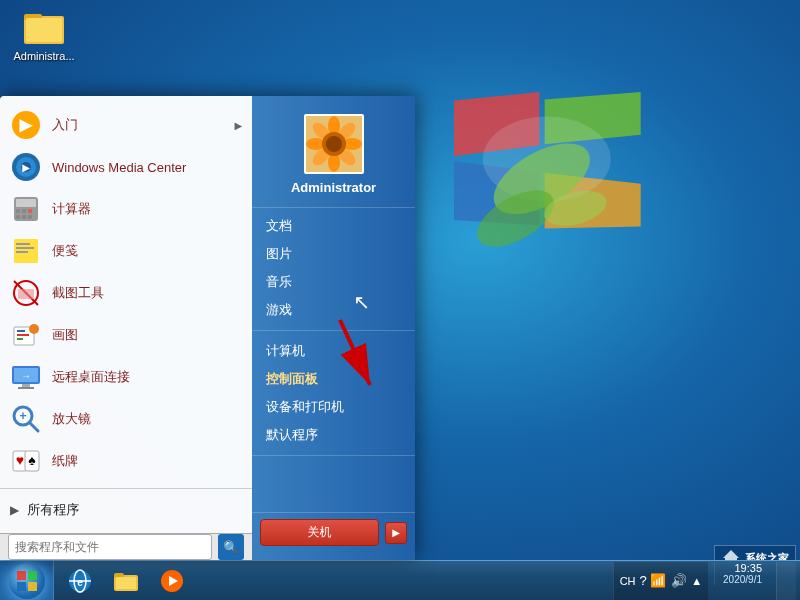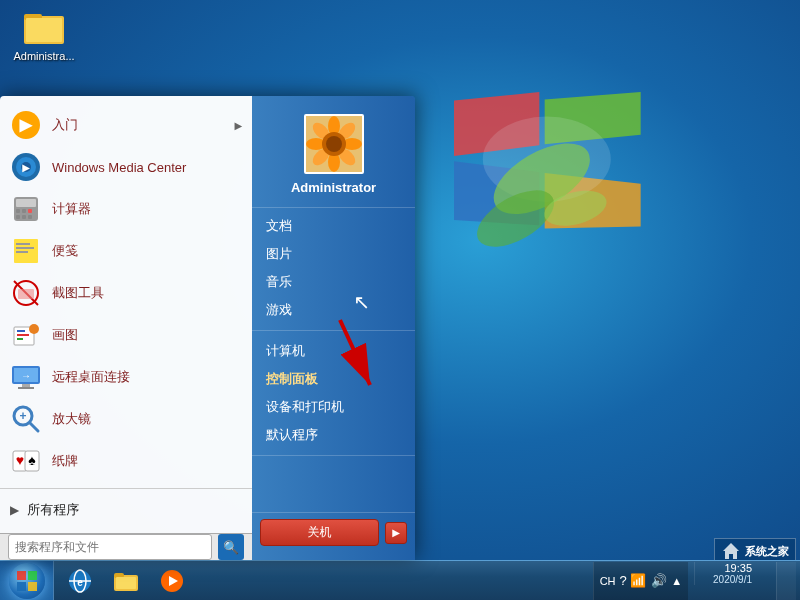--- a/index.html
+++ b/index.html
@@ -113,21 +113,21 @@
       align-items: center;
       gap: 4px;
       padding: 0 6px;
       height: 38px;
       background: rgba(0,0,0,0.2);
       border-left: 1px solid rgba(255,255,255,0.1);
     }
 
     .clock-area {
       text-align: right;
-      padding: 0 18px;
+      padding: 0 8px;
       border-left: 1px solid rgba(255,255,255,0.1);
     }
 
     .clock-time {
       font-size: 11px;
       color: white;
     }
     .clock-date {
       font-size: 10px;
       color: #cce4f7;
@@ -622,21 +622,21 @@
         <span style="color:white;font-size:11px;">▲</span>
       </div>
       <div class="clock-area">
         <div class="clock-time">19:35</div>
         <div class="clock-date">2020/9/1</div>
       </div>
       <div style="width:20px; height:38px; background: rgba(255,255,255,0.05); border-left:1px solid rgba(255,255,255,0.1);"></div>
     </div>
   </div>
 
-  <div style="position:absolute;bottom:36px;right:4px;display:flex;align-items:center;gap:4px;">
+  <div style="position:absolute;bottom:29px;right:4px;display:flex;align-items:center;gap:4px;">
     <div style="background:rgba(0,50,100,0.5);border:1px solid rgba(255,255,255,0.3);padding:2px 6px;display:flex;align-items:center;gap:4px;">
       <svg width="20" height="20" viewBox="0 0 20 20">
         <polygon points="10,2 18,10 16,10 16,18 12,18 12,13 8,13 8,18 4,18 4,10 2,10" fill="white" opacity="0.8"></polygon>
       </svg>
       <span style="color:white;font-size:11px;font-weight:bold;">系统之家</span>
     </div>
   </div>
 
 </div>
 

